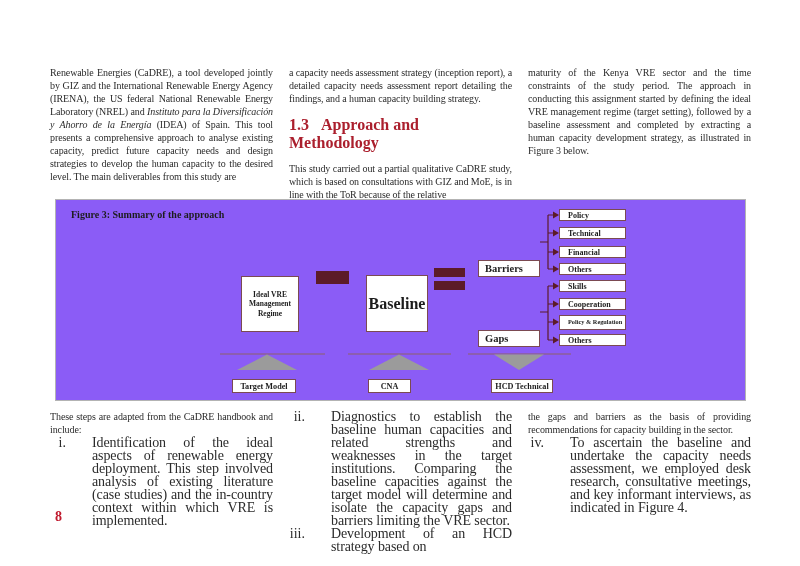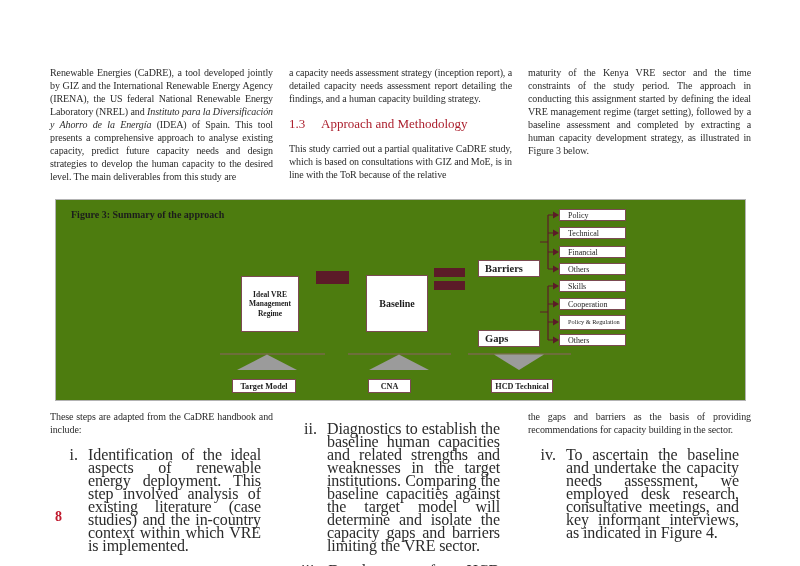--- a/index.html
+++ b/index.html
@@ -10,50 +10,50 @@
   
   .cols{position:absolute;left:50px;width:700px;display:flex;gap:16px;}
   .cols .col{width:223px;flex:0 0 223px;}
   .top-text{top:66px;}
   .bottom-text{top:410px;}
   p.just{
     margin:0;font-size:10px;line-height:13px;text-align:justify;
     letter-spacing:-0.1px;
   }
   .heading{
-    margin:11px 0 10px 0;font-size:13px;font-weight:normal;color:#ab1f2d;
+    margin:11px 0 10px 0;font-size:16px;font-weight:bold;color:#ab1f2d;
   }
   .heading .hnum{display:inline-block;width:32px;}
-  .li{display:flex;font-size:16px;line-height:13px;margin:12px;}
+  .li{display:flex;font-size:14px;line-height:13px;margin:0;gap:16px;}
   .li .num{flex:0 0 26px;text-align:right;padding-right:10px;box-sizing:border-box;}
   .li .li-text{flex:1;text-align:justify;letter-spacing:-0.1px;}
   .cont{margin-left:36px;}
   .page-number{
     position:absolute;left:55px;top:509px;font-size:14px;font-weight:bold;color:#c01a2e;
   }
   
   .figure{
     position:absolute;left:55px;top:199px;width:689px;height:200px;
-    border:1px solid #b3b3b3;background:#4d7c0f;
+    border:1px solid #b3b3b3;background:#8b5cf6;
   }
   .fig-title{
     position:absolute;left:15px;top:9px;font-size:10px;font-weight:bold;color:#1c1c1c;
   }
   .node{
     position:absolute;border:1px solid #7b4a52;box-sizing:border-box;
     display:flex;align-items:center;justify-content:center;
     font-weight:bold;color:#1c1c1c;text-align:center;background:#fff;margin-top:26px;
   }
   .node-ideal{left:185px;top:50px;width:58px;height:56px;font-size:7.5px;line-height:9.5px;padding:2px;}
-  .node-baseline{left:310px;top:49px;width:62px;height:57px;font-size:10px;}
+  .node-baseline{left:310px;top:49px;width:62px;height:57px;font-size:16px;}
   .node-barriers{left:422px;top:34px;width:62px;height:17px;font-size:10.5px;justify-content:flex-start;padding-left:6px;}
   .node-gaps{left:422px;top:104px;width:62px;height:17px;font-size:10.5px;justify-content:flex-start;padding-left:6px;}
   .leaf{
     position:absolute;left:503px;width:67px;height:12px;border:1px solid #7b4a52;
-    box-sizing:border-box;display:flex;align-items:center;font-weight:normal;
+    box-sizing:border-box;display:flex;align-items:center;font-weight:bold;
     font-size:8px;color:#1c1c1c;padding-left:8px;background:#fff;
   }
   .leaf.two-line{height:15px;font-size:6.3px;line-height:6.5px;}
   .outbox{
     position:absolute;top:179px;height:14px;border:1px solid #7b4a52;
     box-sizing:border-box;display:flex;align-items:center;justify-content:center;
     font-weight:bold;font-size:8.2px;color:#1c1c1c;background:#fff;
   }
   .fig-svg{position:absolute;left:0;top:0;width:689px;height:200px;}
 </style>

